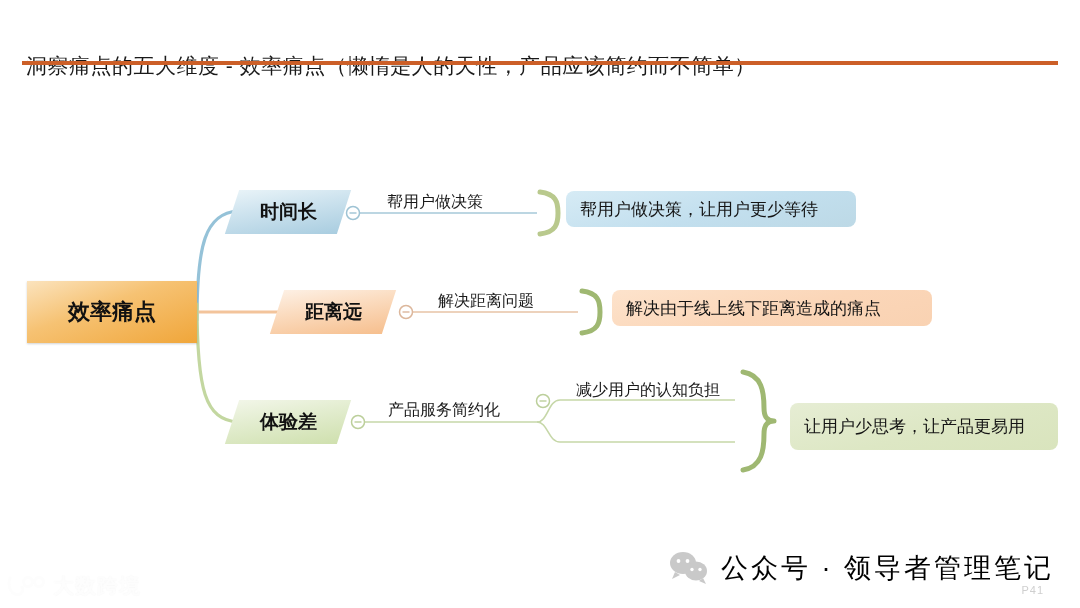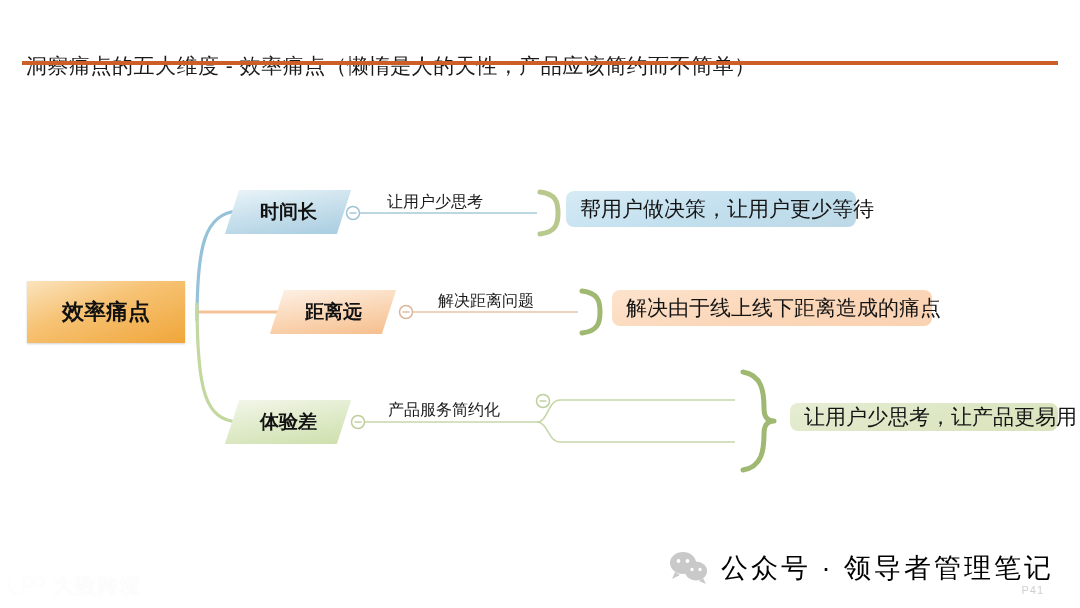--- a/index.html
+++ b/index.html
@@ -95,21 +95,21 @@
   }
 
   
   .result-box {
     position: absolute;
     display: flex;
     align-items: center;
     box-sizing: border-box;
     padding: 0 14px;
     border-radius: 8px;
-    font-size: 21px;
+    font-size: 17px;
     color: #141414;
     white-space: nowrap;
     text-align: right;
   }
   .res-blue  { background: linear-gradient(165deg, #d6ebf5 0%, #c2dfee 55%, #bdd9e6 100%); }
   .res-peach { background: linear-gradient(165deg, #fde3cc 0%, #fbd6b8 55%, #f9d2b2 100%); }
   .res-green { background: linear-gradient(165deg, #e6edd4 0%, #dde7c4 55%, #d9e4bd 100%); }
 
   
   #watermark-left {
@@ -185,45 +185,46 @@
 
     <path d="M537,352 C 548,352 548,330 560,330 L 735,330" fill="none" stroke="#c6d7a8" stroke-width="1.6" fill-rule="evenodd"></path>
     <path d="M537,352 C 548,352 548,372 560,372 L 735,372" fill="none" stroke="#c6d7a8" stroke-width="1.6"></path>
     <circle cx="543" cy="331" r="6.5" fill="#ffffff" stroke="#bccf9b" stroke-width="1.5"></circle>
     <line x1="539.5" y1="331" x2="546.5" y2="331" stroke="#bccf9b" stroke-width="1.4"></line>
 
     <path d="M743,302 C 762,305 764,322 764,338 C 764,348 768,351 774,351
                                         C 768,351 764,354 764,364 C 764,380 762,397 743,400" fill="none" stroke="#9fb872" stroke-width="5" stroke-linecap="round" stroke-linejoin="round"></path>
   </svg>
 
-  <div class="root-node" style="left:27px; top:211px; width:158px; height:62px;">
+  <div class="root-node" style="left:27px; top:211px; width:170px; height:62px;">
     <span>效率痛点</span>
   </div>
 
   <div class="branch-node branch-blue" style="left:232px; top:120px; width:112px; height:44px;">
     <span>时间长</span>
   </div>
-  <div class="sub-label" style="left:387px; top:122px;">让用户少思考</div>
+  <div class="sub-label" style="left:387px; top:122px;">帮用户做决策</div>
   <div class="result-box res-blue" style="left:566px; top:121px; width:290px; height:36px;">
     <span>帮用户做决策，让用户更少等待</span>
   </div>
 
   <div class="branch-node branch-peach" style="left:277px; top:220px; width:112px; height:44px;">
     <span>距离远</span>
   </div>
   <div class="sub-label" style="left:438px; top:221px;">解决距离问题</div>
   <div class="result-box res-peach" style="left:612px; top:220px; width:320px; height:36px;">
     <span>解决由于线上线下距离造成的痛点</span>
   </div>
 
   <div class="branch-node branch-green" style="left:232px; top:330px; width:112px; height:44px;">
     <span>体验差</span>
   </div>
   <div class="sub-label" style="left:388px; top:330px;">产品服务简约化</div>
-  <div class="result-box res-green" style="left:790px; top:333px; width:268px; height:28px;">
+  <div class="sub-label" style="left:576px; top:310px;">减少用户的认知负担</div>
+  <div class="result-box res-green" style="left:790px; top:333px; width:268px; height:47px;">
     <span>让用户少思考，让产品更易用</span>
   </div>
 
 </div>
 
 <div id="watermark-left">
   <svg width="40" height="26" viewBox="0 0 40 26">
     <path d="M4 5 C 2 11 3 19 9 21 C 15 23 18 18 16 14" fill="none" stroke="#fdfdfd" stroke-width="3" stroke-linecap="round"></path>
     <circle cx="22" cy="9" r="4.5" fill="none" stroke="#fdfdfd" stroke-width="3"></circle>
     <circle cx="33" cy="9" r="4.5" fill="none" stroke="#fdfdfd" stroke-width="3"></circle>

